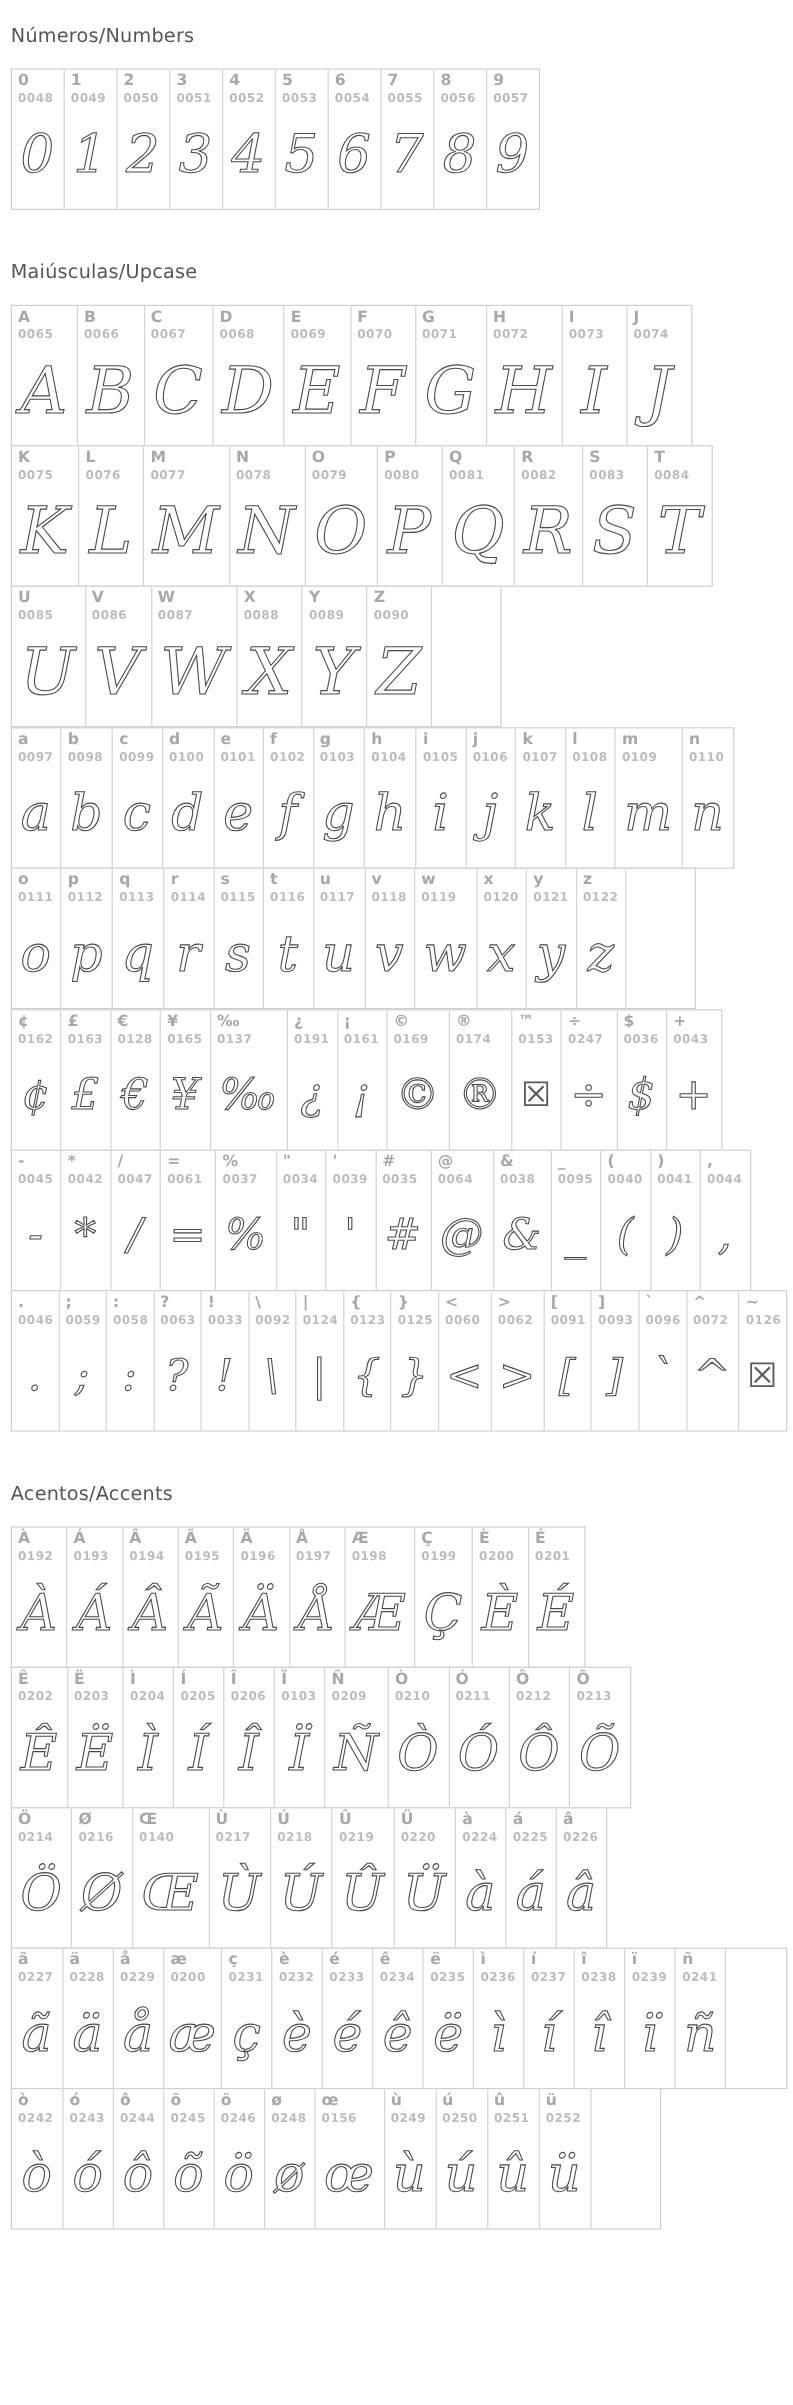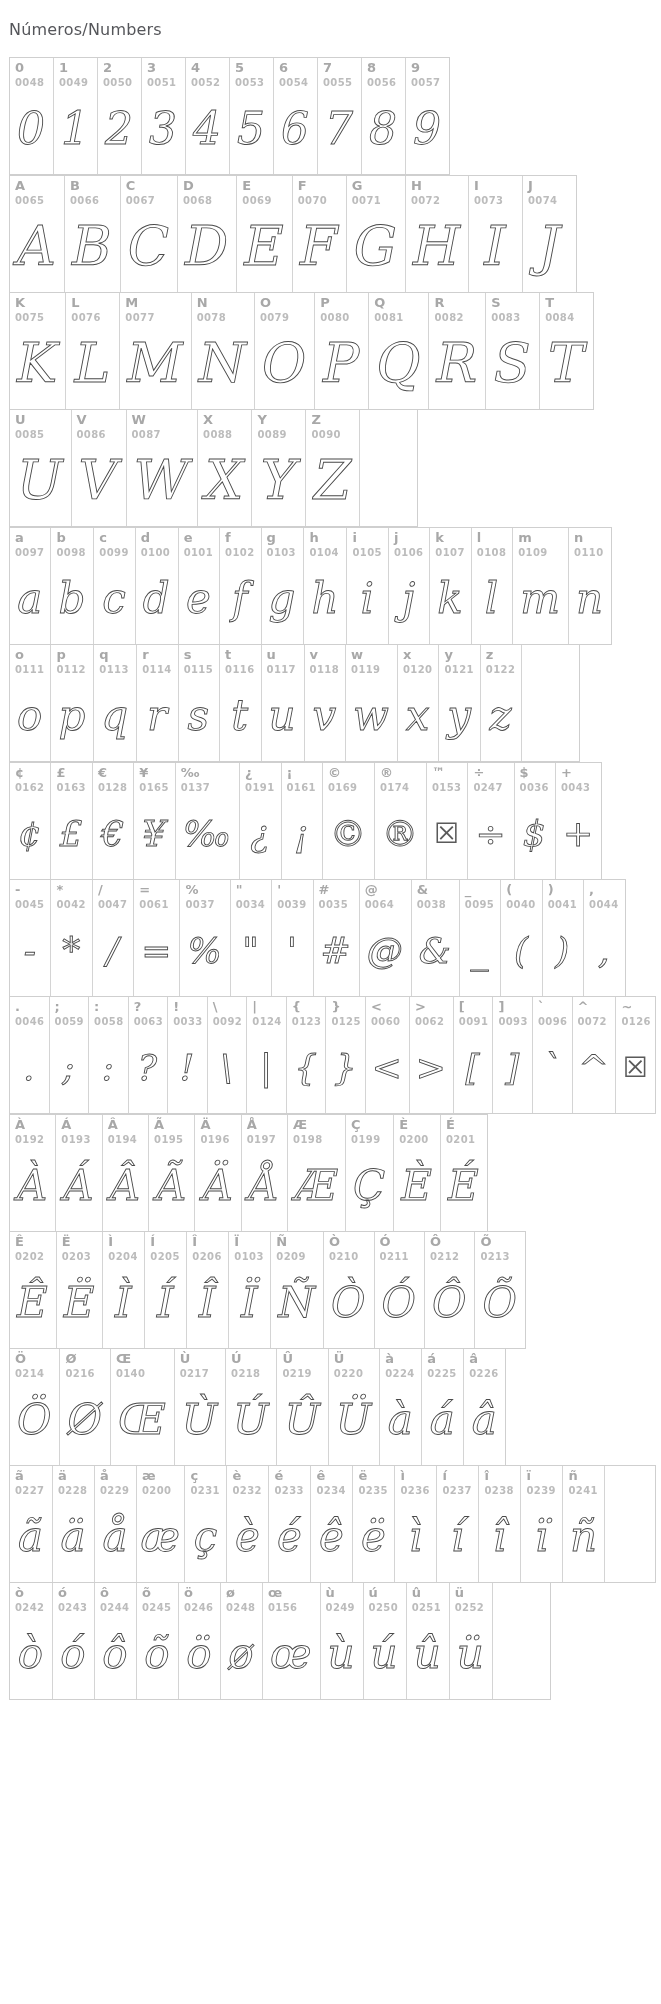--- a/index.html
+++ b/index.html
@@ -139,20 +139,21 @@
           <div class="code">0056</div>
           <div class="glyph">8</div>
         </div>
         <div class="cell">
           <div class="ch">9</div>
           <div class="code">0057</div>
           <div class="glyph">9</div>
         </div>
       </div>
     </div>
+    <h2 class="section-title">Maiúsculas/Upcase</h2>
     <div class="section sec-upcase">
       <div class="row">
         <div class="cell">
           <div class="ch">A</div>
           <div class="code">0065</div>
           <div class="glyph">A</div>
         </div>
         <div class="cell">
           <div class="ch">B</div>
           <div class="code">0066</div>
@@ -638,20 +639,21 @@
           <div class="code">0072</div>
           <div class="glyph">^</div>
         </div>
         <div class="cell">
           <div class="ch">~</div>
           <div class="code">0126</div>
           <div class="glyph missing">☒</div>
         </div>
       </div>
     </div>
+    <h2 class="section-title">Acentos/Accents</h2>
     <div class="section sec-accents">
       <div class="row">
         <div class="cell">
           <div class="ch">À</div>
           <div class="code">0192</div>
           <div class="glyph">À</div>
         </div>
         <div class="cell">
           <div class="ch">Á</div>
           <div class="code">0193</div>

